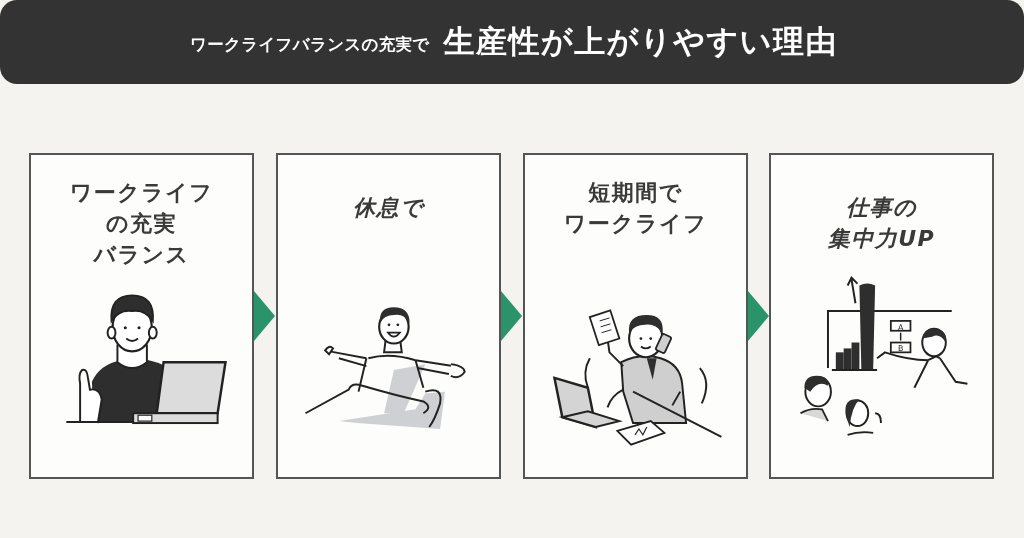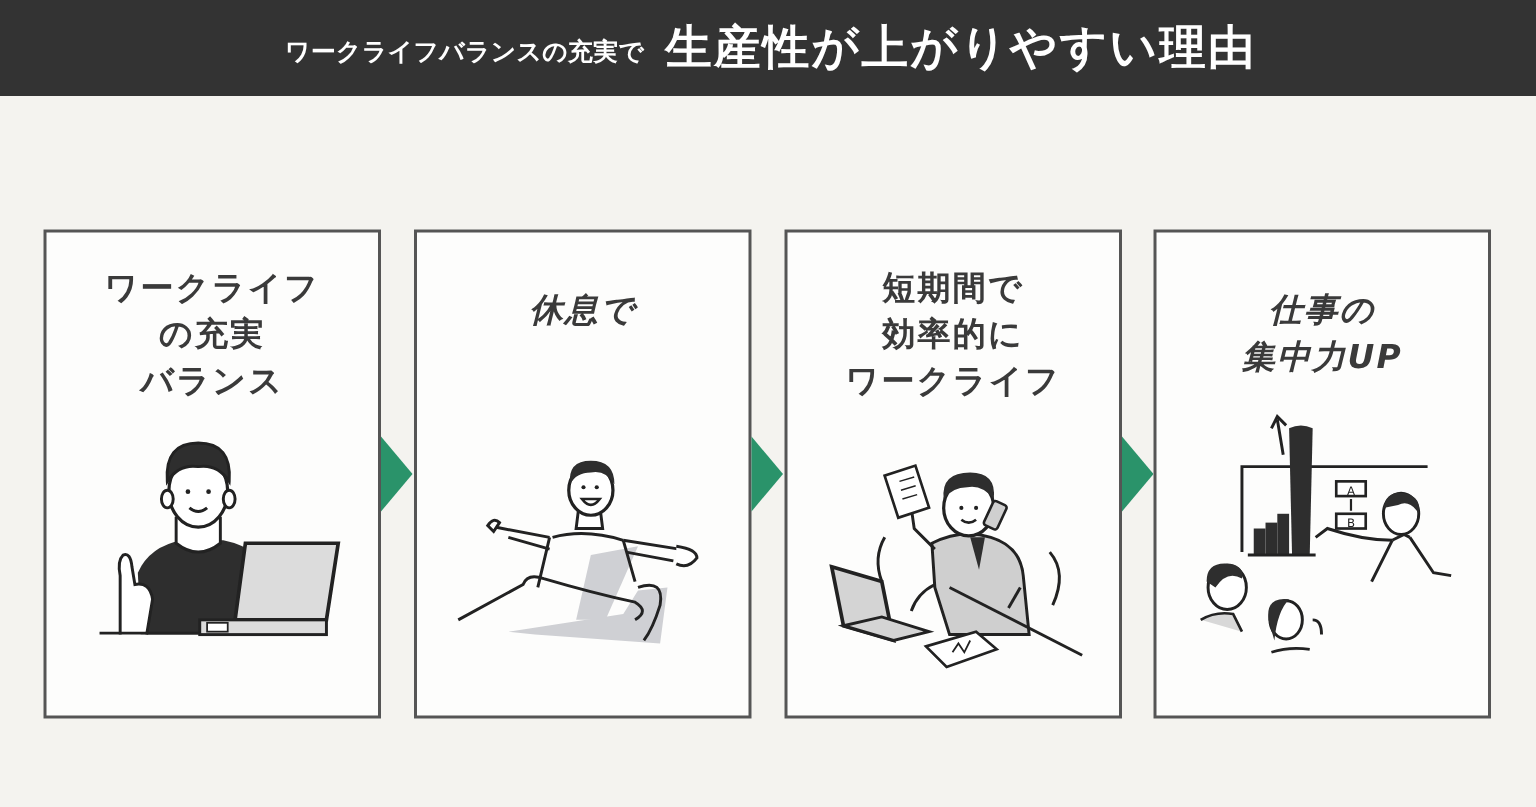--- a/index.html
+++ b/index.html
@@ -3,25 +3,26 @@
 <meta charset="utf-8">
 <style>
   * { box-sizing: border-box; margin: 0; padding: 0; }
   html, body { width: 1024px; height: 538px; overflow: hidden; }
   body {
     background: #f4f3ef;
     font-family: "DejaVu Sans", "Liberation Sans", sans-serif;
     position: relative;
   }
   .title-bar {
-    position: absolute; left: 0; top: 0; width: 1024px; height: 64px;
+    position: absolute; left: 0; top: 0; width: 1024px; height: 84px;
     background: #333333;
     display: flex; align-items: center; justify-content: center;
     color: #ffffff;
     padding-left: 4px;
+    border-radius: 17px;
   }
   .title-small {
     font-size: 16.5px; font-weight: bold; letter-spacing: 0.3px;
     margin-top: 6px;
   }
   .title-large {
     font-size: 31px; font-weight: bold; letter-spacing: 1.5px;
     margin-left: 14px;
   }
   .panel {
@@ -114,21 +115,20 @@
     <circle cx="122" cy="172" r="1.4" fill="#222"></circle>
     <path d="M112 180 Q118 188 124 180 Z" fill="#fff" stroke="#222" stroke-width="1.8"></path>
   </svg>
 </div>
 
 <div class="arrow" style="left:501px;"></div>
 
 <div class="panel" style="left:523px;">
   <div class="panel-label">
     <span>短期間で</span>
-    <span>効率的に</span>
     <span>ワークライフ</span>
   </div>
   <svg class="illus" viewBox="0 0 225 326">
 
     <path d="M98 210 Q118 200 138 206 Q158 212 160 232 L164 272 L110 272 L100 240 Z" fill="#cfcfcf" stroke="#222" stroke-width="2"></path>
     <path d="M124 206 L130 228 L134 206 Z" fill="#2e2e2e"></path>
 
     <line x1="110" y1="240" x2="200" y2="286" stroke="#222" stroke-width="2"></line>
 
     <ellipse cx="123" cy="186" rx="17" ry="19" fill="#fff" stroke="#222" stroke-width="2.2"></ellipse>

